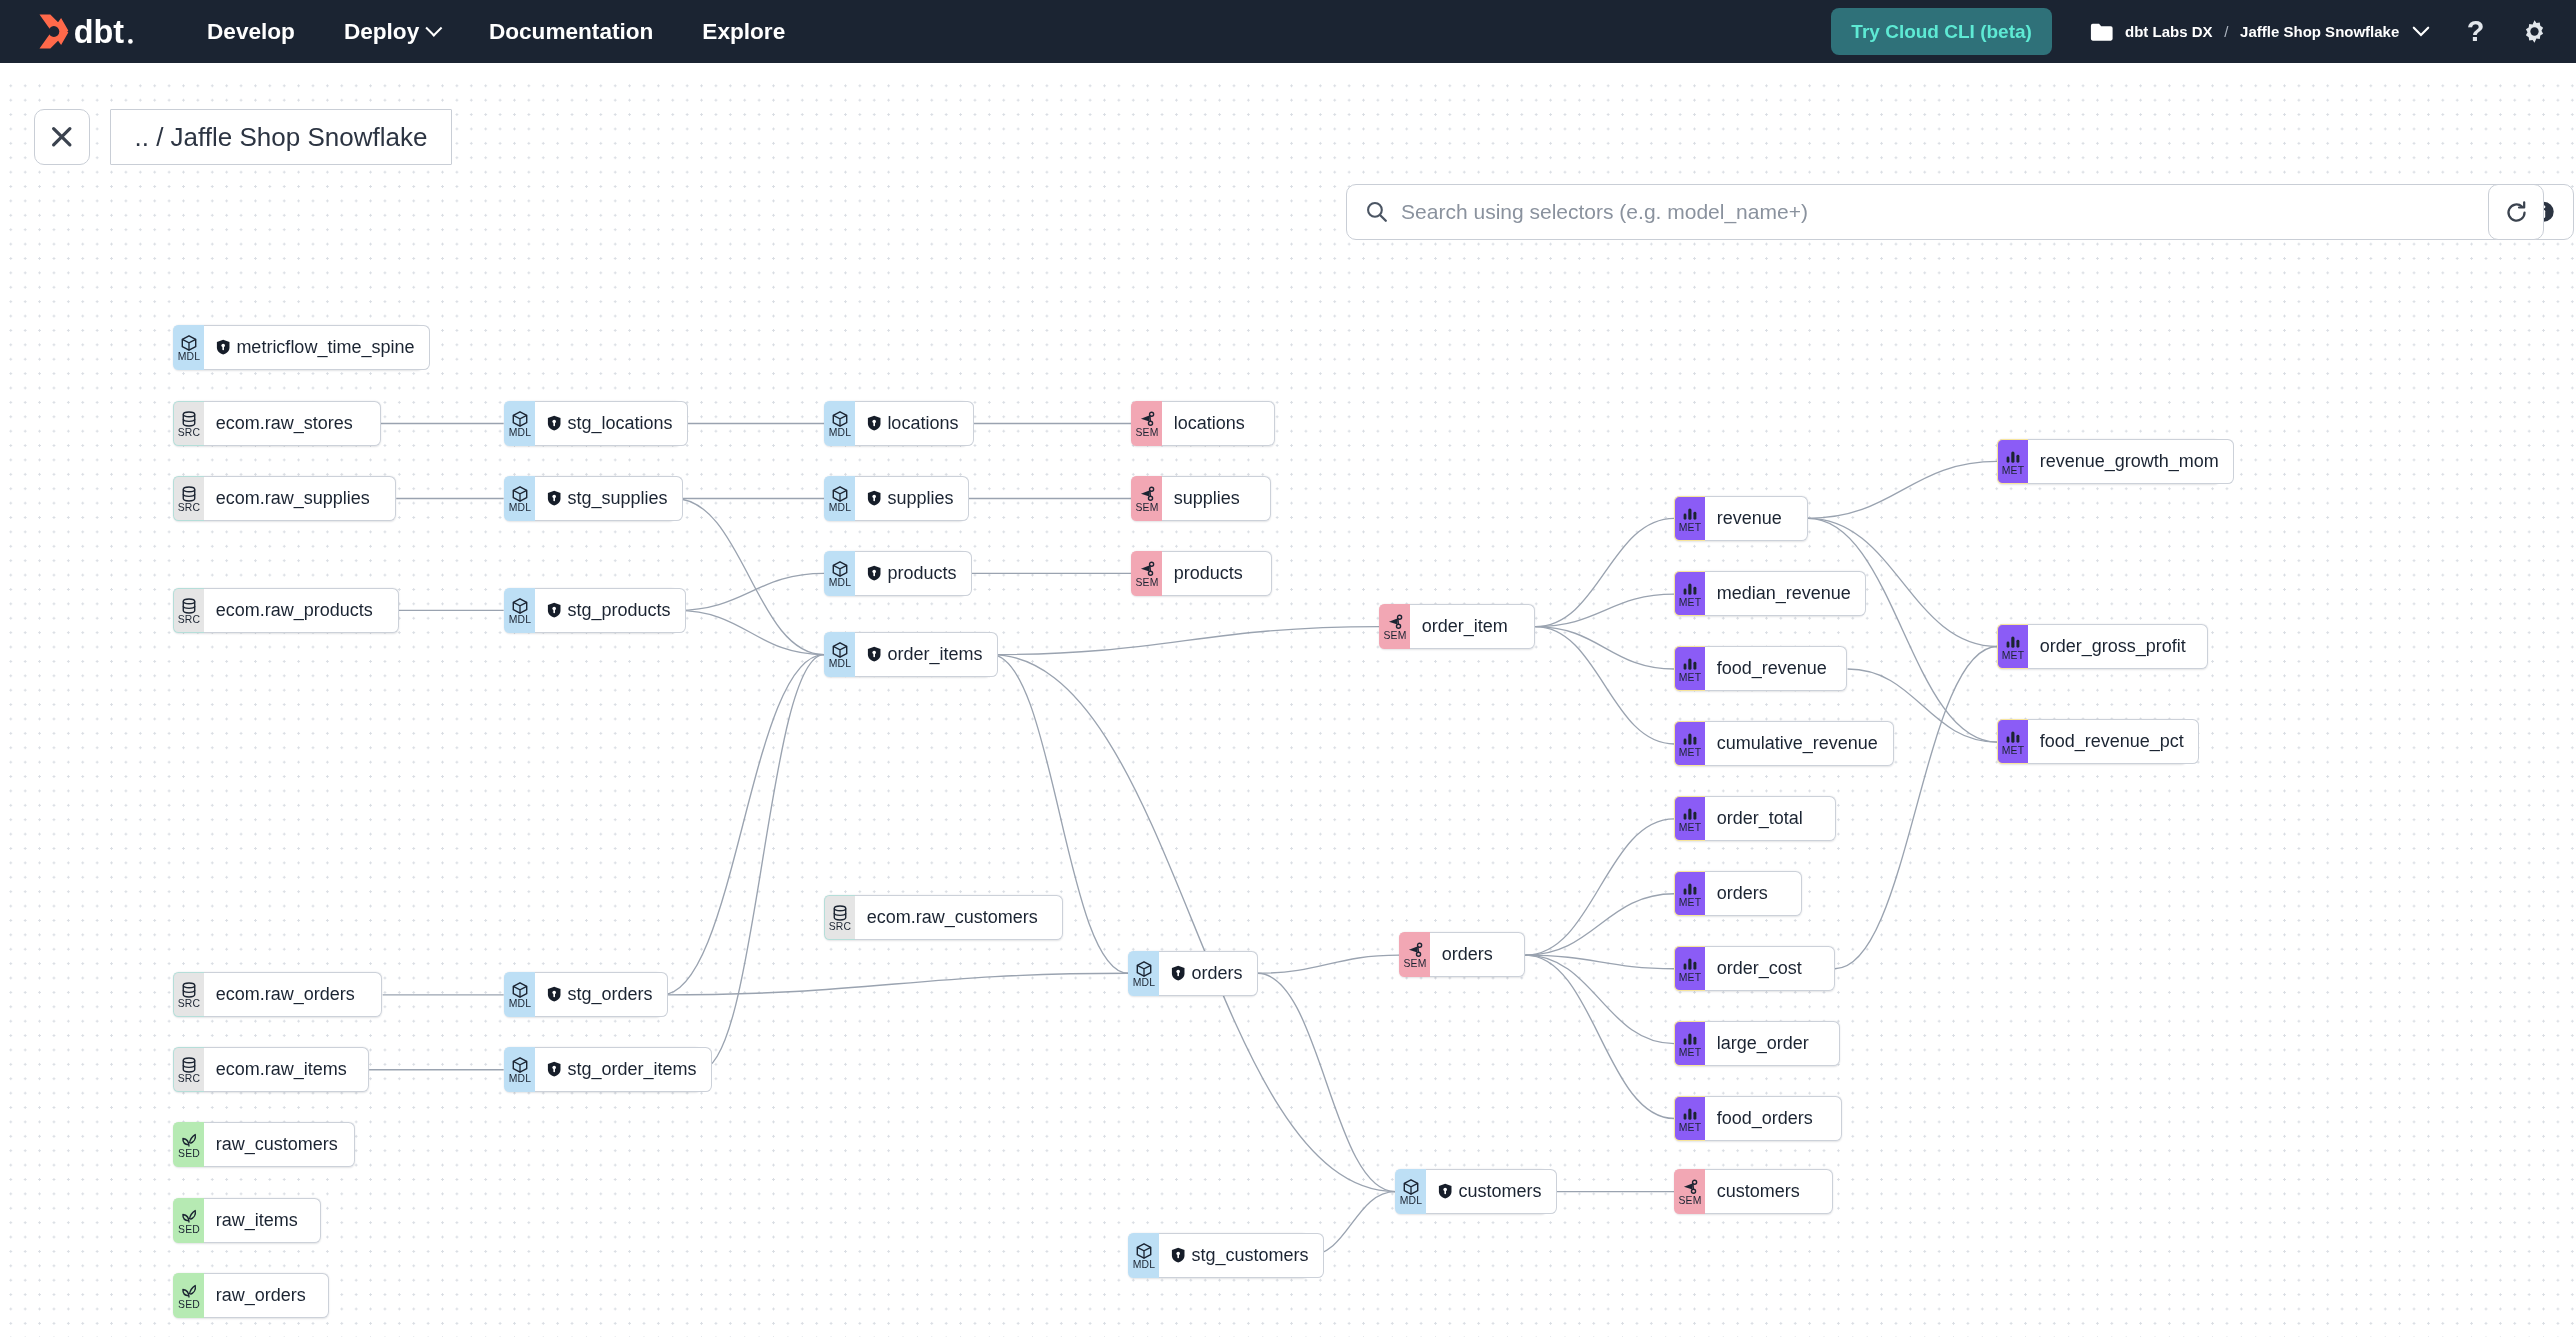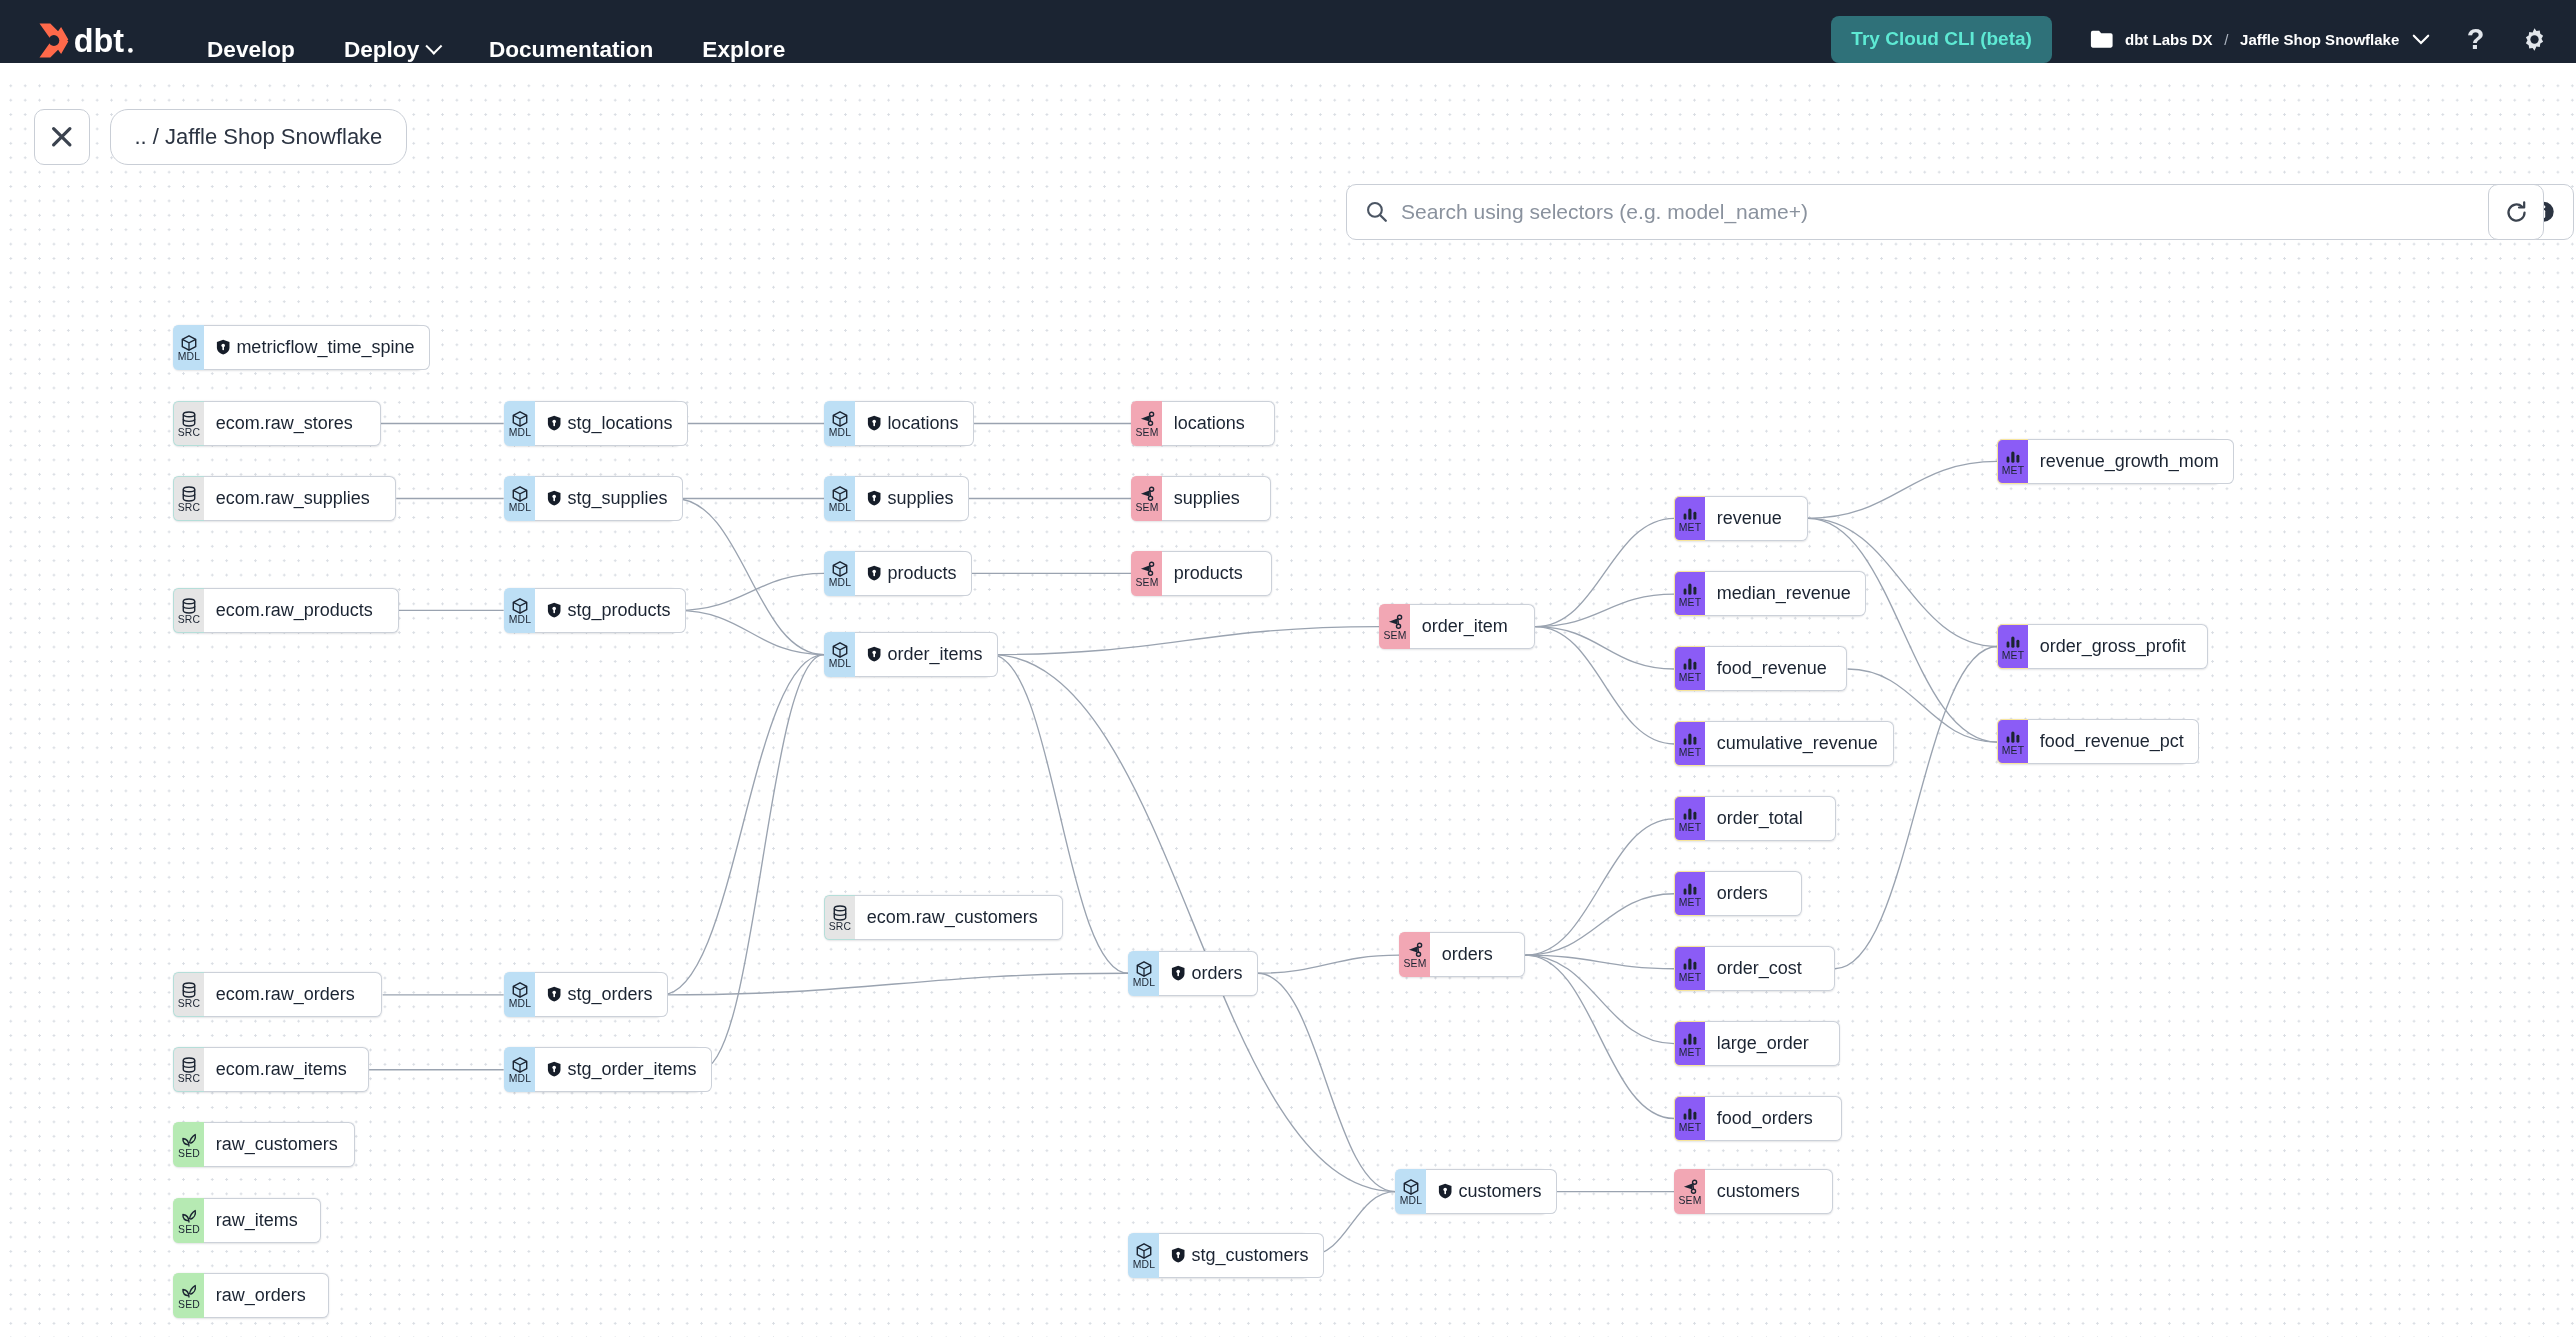--- a/index.html
+++ b/index.html
@@ -8,21 +8,21 @@
     font-family: "Liberation Sans", sans-serif;
     background: #ffffff;
     overflow: hidden;
   }
 
   
   #topnav {
     position: absolute; top: 0; left: 0;
     width: 2576px; height: 63px;
     background: #1b2432;
-    display: flex; align-items: flex-end;
+    display: flex; align-items: center;
   }
   #brand { display: flex; align-items: center; margin-left: 34px; }
   #brand svg { display: block; }
   .navlink {
     color: #ffffff; font-size: 22.6px; font-weight: 600;
     margin-left: 49px; white-space: nowrap;
     display: flex; align-items: center; gap: 9px;
     cursor: pointer;
   }
   #nav-develop { margin-left: 72px; }
@@ -61,23 +61,23 @@
   #close-graph-btn {
     position: absolute; left: 34px; top: 34px;
     width: 56px; height: 56px;
     border: 1.4px solid #c9ced6; border-radius: 10px;
     background: #fff; display: flex; align-items: center; justify-content: center;
     cursor: pointer;
   }
   #breadcrumb-chip {
     position: absolute; left: 110px; top: 34px;
     height: 56px; padding: 0 23.5px;
-    border: 1.4px solid #c9ced6; border-radius: 18px;
+    border: 1.4px solid #c9ced6; border-radius: 1px;
     background: #fff; display: flex; align-items: center;
-    font-size: 22px; color: #2c3442; white-space: nowrap; cursor: pointer;
+    font-size: 26px; color: #2c3442; white-space: nowrap; cursor: pointer;
   }
   #search-wrap {
     position: absolute; left: 1346px; top: 109px;
     width: 1228px; height: 56px;
     border: 1.4px solid #c9ced6; border-radius: 10px;
     background: #fff; display: flex; align-items: center; padding: 0 18px;
     cursor: text;
   }
   #search-input {
     flex: 1; border: none; outline: none; background: transparent;

